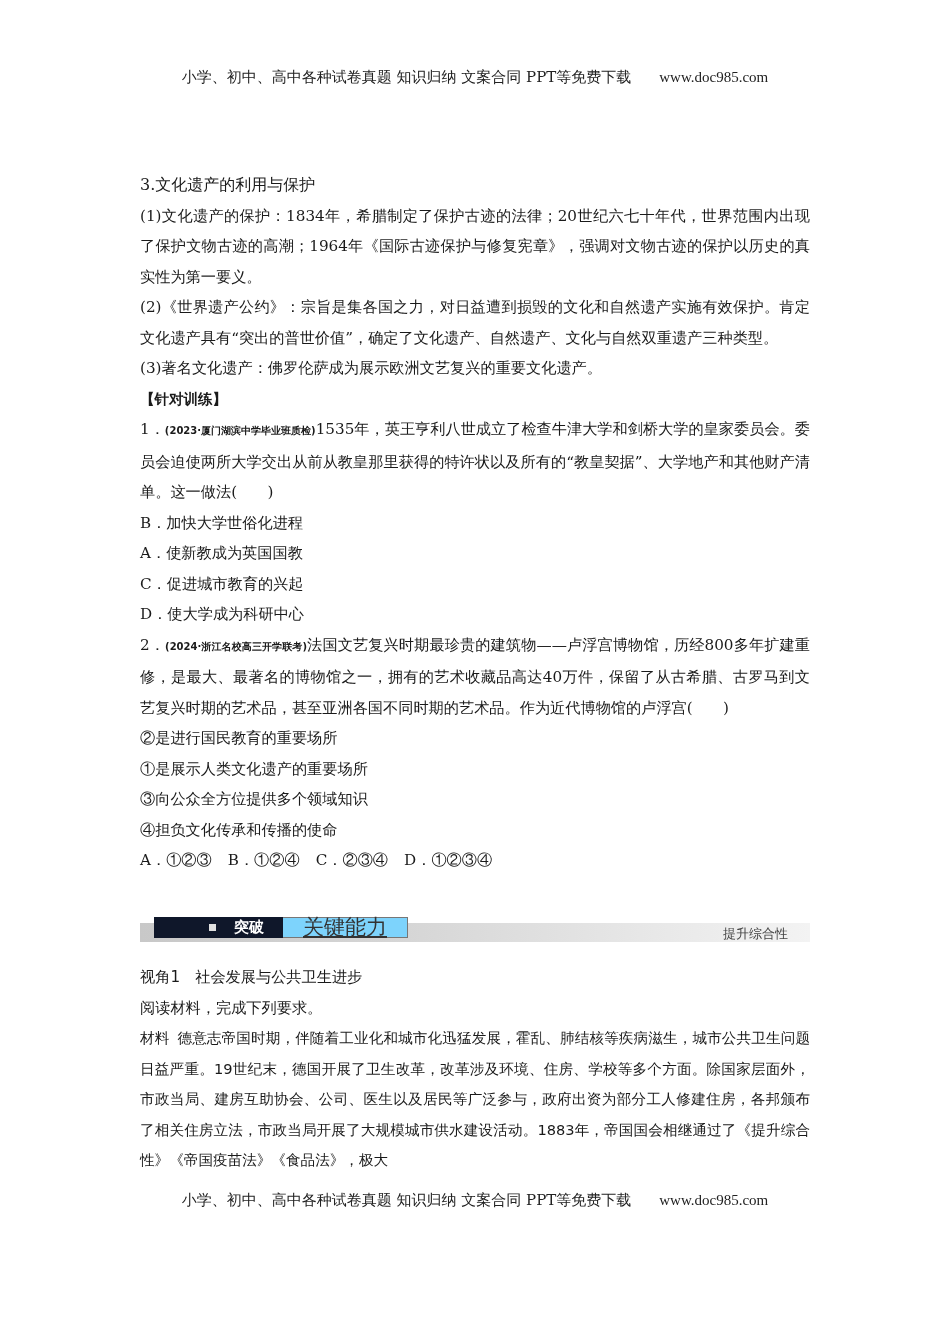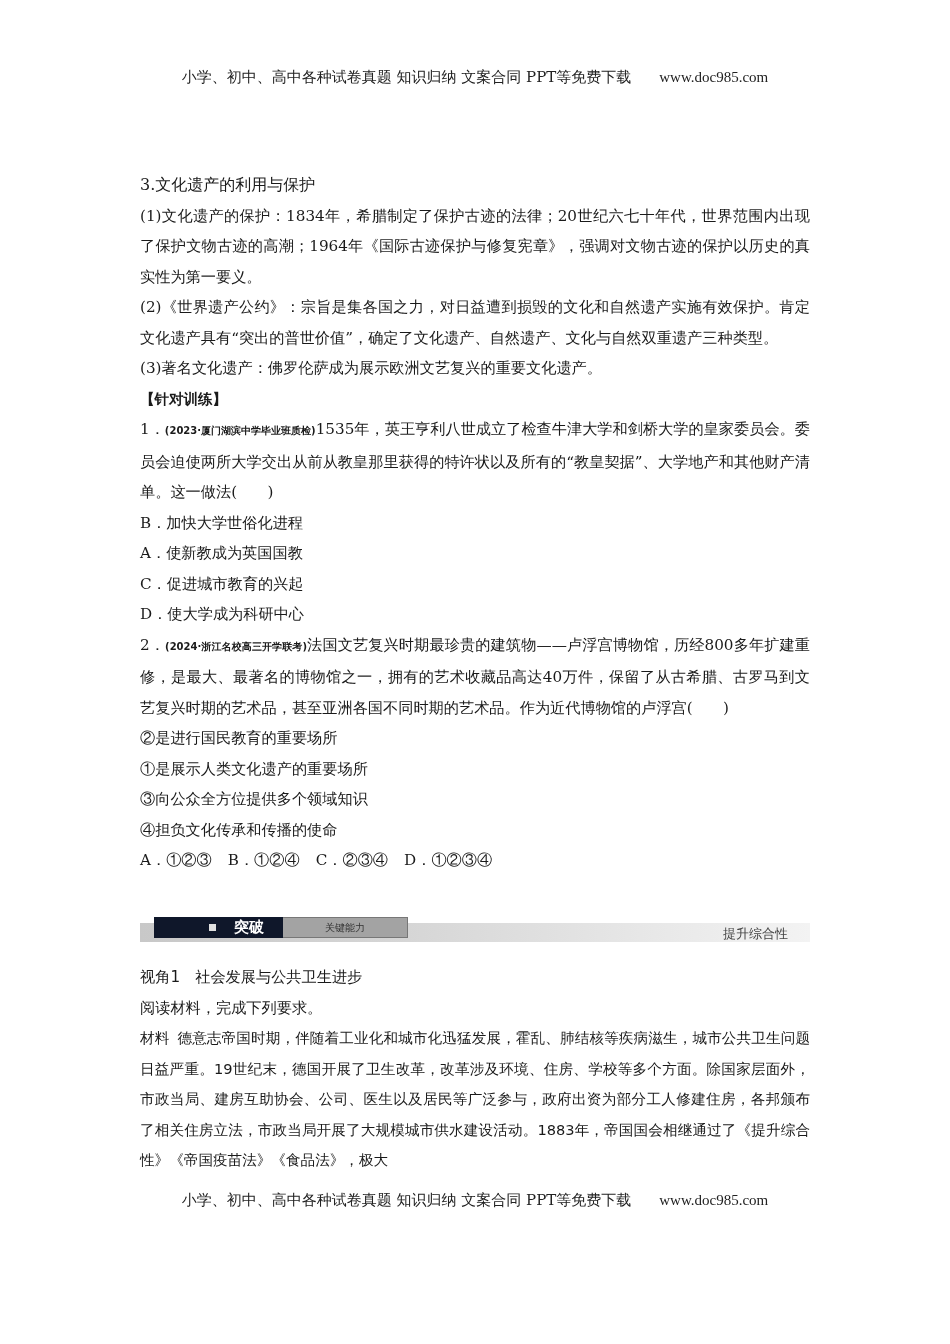--- a/index.html
+++ b/index.html
@@ -36,22 +36,22 @@
       position: absolute; left: 0; top: 0; width: 143px; height: 21px;
       background: #0f172a; color: #fff; font-family: "DejaVu Sans", sans-serif;
       font-weight: bold; font-size: 15px; line-height: 21px; margin-left: 14px;
     }
     .banner .dark .sq {
       position: absolute; left: 55px; top: 7px; width: 7px; height: 7px; background: #e0e0e0;
     }
     .banner .dark .txt { position: absolute; left: 80px; top: 0; }
     .banner .light {
       position: absolute; left: 143px; top: 0; width: 124px; height: 19px;
-      background: #a3a3a3; border: 1px solid #777; border-left: none;
-      font-family: "DejaVu Sans", sans-serif; font-size: 10px; line-height: 19px; text-align: center; color: #333;
+      background: #7dd3fc; border: 1px solid #777; border-left: none;
+      font-family: "DejaVu Sans", sans-serif; font-size: 21px; line-height: 19px; text-align: center; color: #333; text-decoration: underline;
     }
     .banner .right {
       position: absolute; right: 22px; top: 8px; font-family: "DejaVu Sans", sans-serif;
       font-size: 13px; color: #444;
     }
     .content2 {
       position: absolute; left: 140px; top: 962px; width: 670px;
       font-size: 15.2px; line-height: 30.5px;
     }
     .content2 p { margin: 0; text-align: justify; }

